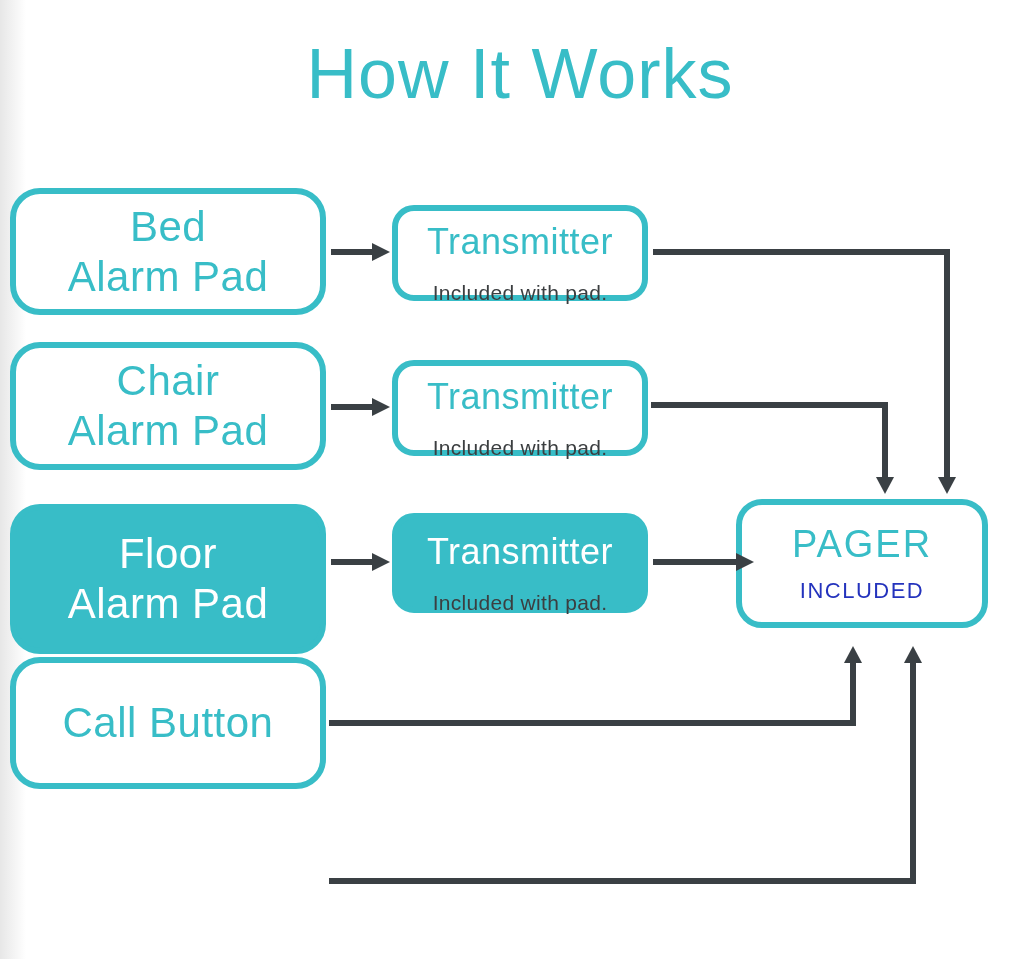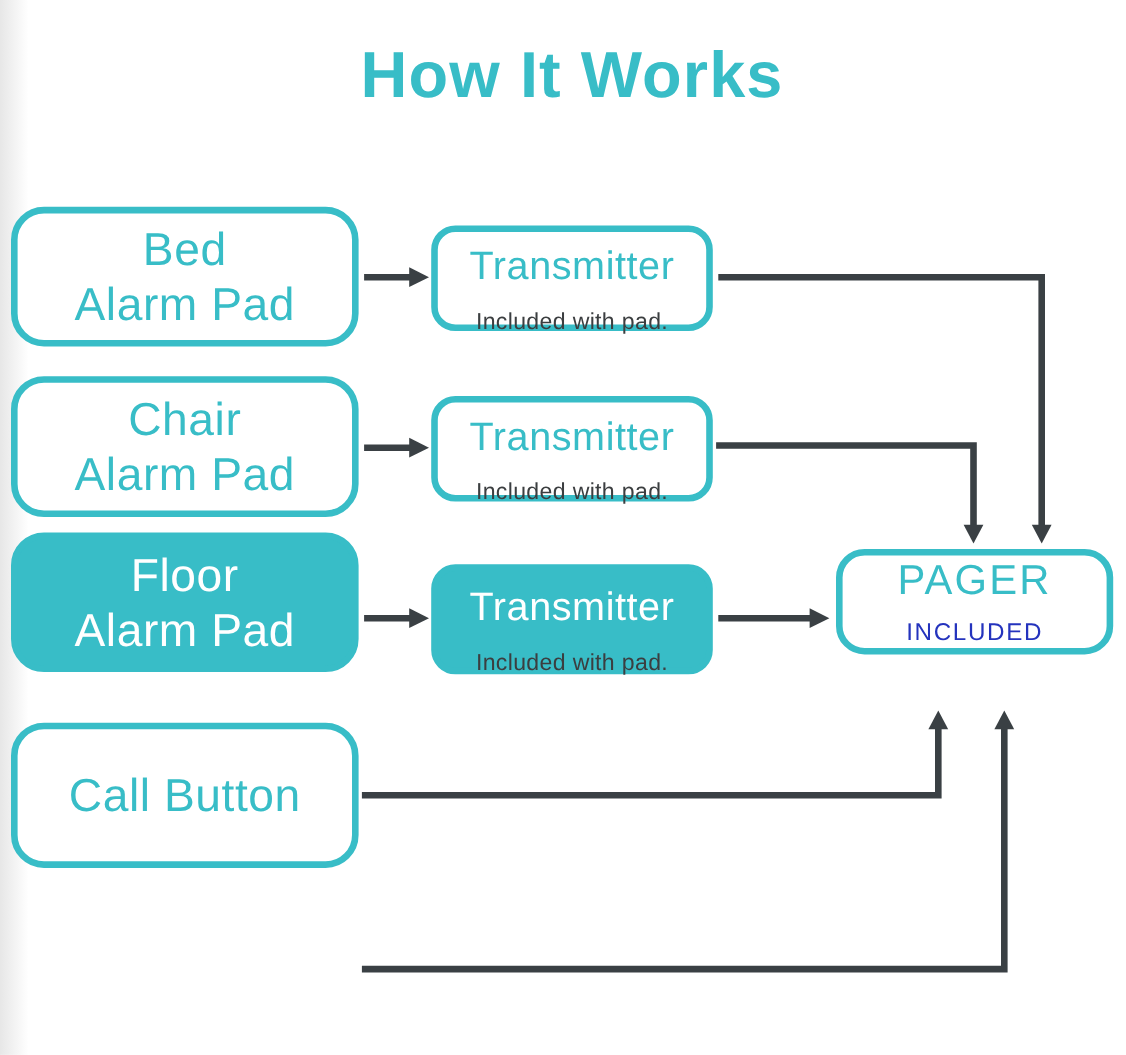--- a/index.html
+++ b/index.html
@@ -17,22 +17,22 @@
     left: 0; top: 0; bottom: 0;
     width: 26px;
     background: linear-gradient(to right, rgba(120,120,120,0.18), rgba(255,255,255,0));
     pointer-events: none;
   }
   .page-title {
     position: absolute;
     left: 16px; right: 0;
     top: 34px;
     text-align: center;
-    font-size: 59px;
-    font-weight: 700;
+    font-size: 70px;
+    font-weight: 400;
     letter-spacing: 1px;
     color: var(--teal);
   }
   .node {
     position: absolute;
     background: #ffffff;
     border: 6px solid var(--teal);
     color: var(--teal);
     display: flex;
     flex-direction: column;
@@ -48,44 +48,44 @@
     left: 10px;
     width: 316px;
     border-radius: 30px;
     font-size: 42px;
     line-height: 1.18;
     letter-spacing: 0.5px;
     white-space: pre-line;
   }
   .src-bed   { top: 188px; height: 127px; }
   .src-chair { top: 342px; height: 128px; }
-  .src-floor { top: 484px; height: 127px; justify-content: center; }
+  .src-floor { top: 504px; height: 150px; justify-content: center; }
   .src-call  { top: 657px; height: 132px; }
   .src-door  { top: 816px; height: 130px; }
   .tx {
     left: 392px;
     width: 256px;
     border-radius: 22px;
     padding-top: 20px;
   }
   .tx-1 { top: 205px; height: 96px; }
   .tx-2 { top: 360px; height: 96px; }
   .tx-3 { top: 513px; height: 100px; }
   .tx-title { font-size: 36px; letter-spacing: 0.5px; }
   .tx-sub {
     font-size: 21px;
     margin-top: 18px;
     color: var(--subtext);
     letter-spacing: 0.3px;
   }
   .pager {
-    left: 760px;
+    left: 736px;
     top: 499px;
     width: 252px;
-    height: 96px;
+    height: 129px;
     border-radius: 26px;
   }
   .pager-title { font-size: 38px; letter-spacing: 2px; color: var(--teal); }
   .pager-sub   { font-size: 22px; letter-spacing: 1.5px; margin-top: 12px; color: var(--included-blue); }
   svg.connectors {
     position: absolute;
     left: 0; top: 0;
     width: 1024px;
     height: 959px;
     pointer-events: none;

